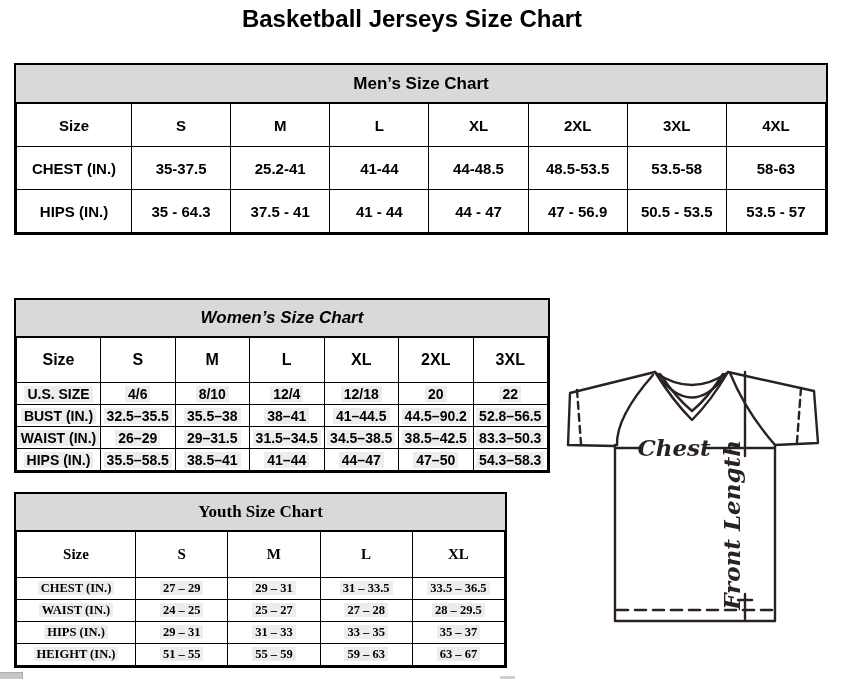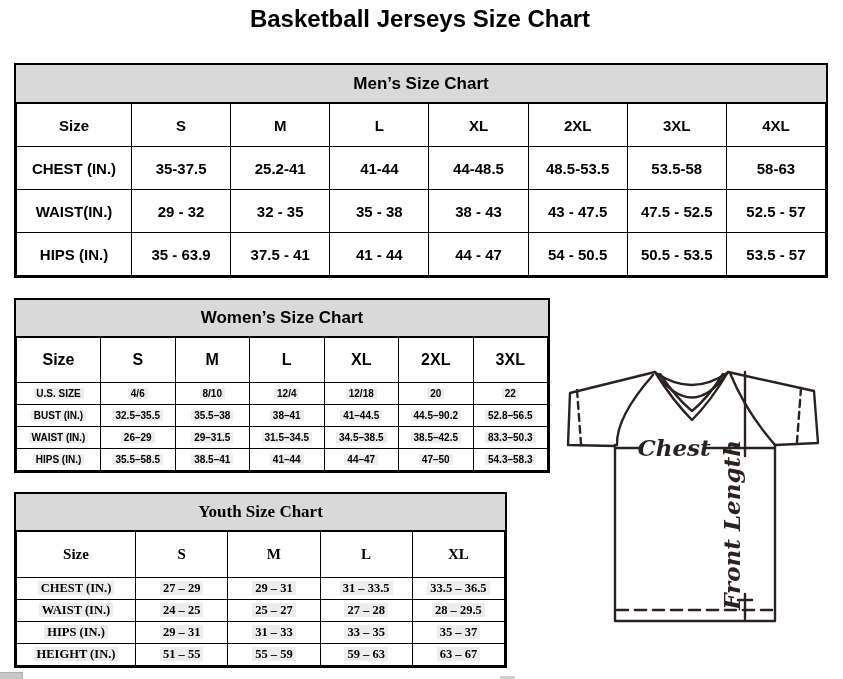--- a/index.html
+++ b/index.html
@@ -3,21 +3,21 @@
 <meta charset="utf-8">
 <style>
   html,body{margin:0;padding:0;}
   body{
     width:843px;height:679px;position:relative;overflow:hidden;
     background:#ffffff;
     font-family:"Liberation Sans",sans-serif;
     -webkit-font-smoothing:antialiased;
   }
   .page-title{
-    position:absolute;left:16px;top:5px;width:808px;
+    position:absolute;left:8px;top:5px;width:808px;
     text-align:center;font-size:24px;font-weight:bold;color:#000;
   }
   .table-box{position:absolute;border:2px solid #000;background:#fff;}
   .band{
     background:#d9d9d9;border-bottom:1px solid #000;
     display:flex;align-items:center;justify-content:center;
     font-weight:bold;font-size:17px;color:#000;
   }
   table.size-table{width:100%;border-collapse:collapse;table-layout:fixed;}
   table.size-table td{
@@ -25,24 +25,24 @@
     font-weight:bold;color:#000;padding:0;overflow:hidden;white-space:nowrap;
   }
   
   #men-box{left:14px;top:63px;width:810px;}
   #men-box .band{height:37px;}
   #men-box col.c0{width:115px;}
   #men-box .size-row td{height:42px;font-size:15px;}
   #men-box .data-row td{height:42px;font-size:15px;}
   
   #women-box{left:14px;top:298px;width:532px;}
-  #women-box .band{height:36px;}
+  #women-box .band{height:36px;font-style:italic;}
   #women-box col.c0{width:84px;}
   #women-box .size-row td{height:44px;font-size:16px;}
-  #women-box .data-row td{height:21px;font-size:10px;}
+  #women-box .data-row td{height:21px;font-size:14px;}
   
   #youth-box{left:14px;top:492px;width:489px;font-family:Liberation Serif, serif;}
   #youth-box .band{height:36px;}
   #youth-box col.c0{width:119px;}
   #youth-box .size-row td{height:45px;font-size:15px;}
   #youth-box .data-row td{height:21px;font-size:12.5px;}
   
   .hl{background:#ededed;padding:0 3px;}
   
   #jersey{position:absolute;left:556px;top:357px;width:286px;height:278px;}
@@ -83,36 +83,26 @@
           <td>CHEST (IN.)</td>
           <td>35-37.5</td>
           <td>25.2-41</td>
           <td>41-44</td>
           <td>44-48.5</td>
           <td>48.5-53.5</td>
           <td>53.5-58</td>
           <td>58-63</td>
         </tr>
         <tr class="data-row">
-          <td>WAIST(IN.)</td>
-          <td>29 - 32</td>
-          <td>32 - 35</td>
-          <td>35 - 38</td>
-          <td>38 - 43</td>
-          <td>43 - 47.5</td>
-          <td>47.5 - 52.5</td>
-          <td>52.5 - 57</td>
-        </tr>
-        <tr class="data-row">
           <td>HIPS (IN.)</td>
-          <td>35 - 63.9</td>
+          <td>35 - 64.3</td>
           <td>37.5 - 41</td>
           <td>41 - 44</td>
           <td>44 - 47</td>
-          <td>54 - 50.5</td>
+          <td>47 - 56.9</td>
           <td>50.5 - 53.5</td>
           <td>53.5 - 57</td>
         </tr>
       </tbody>
     </table>
 </div>
 
 <div class="table-box hl-box" id="women-box">
   <div class="band">Women’s Size Chart</div>
   <table class="size-table">

